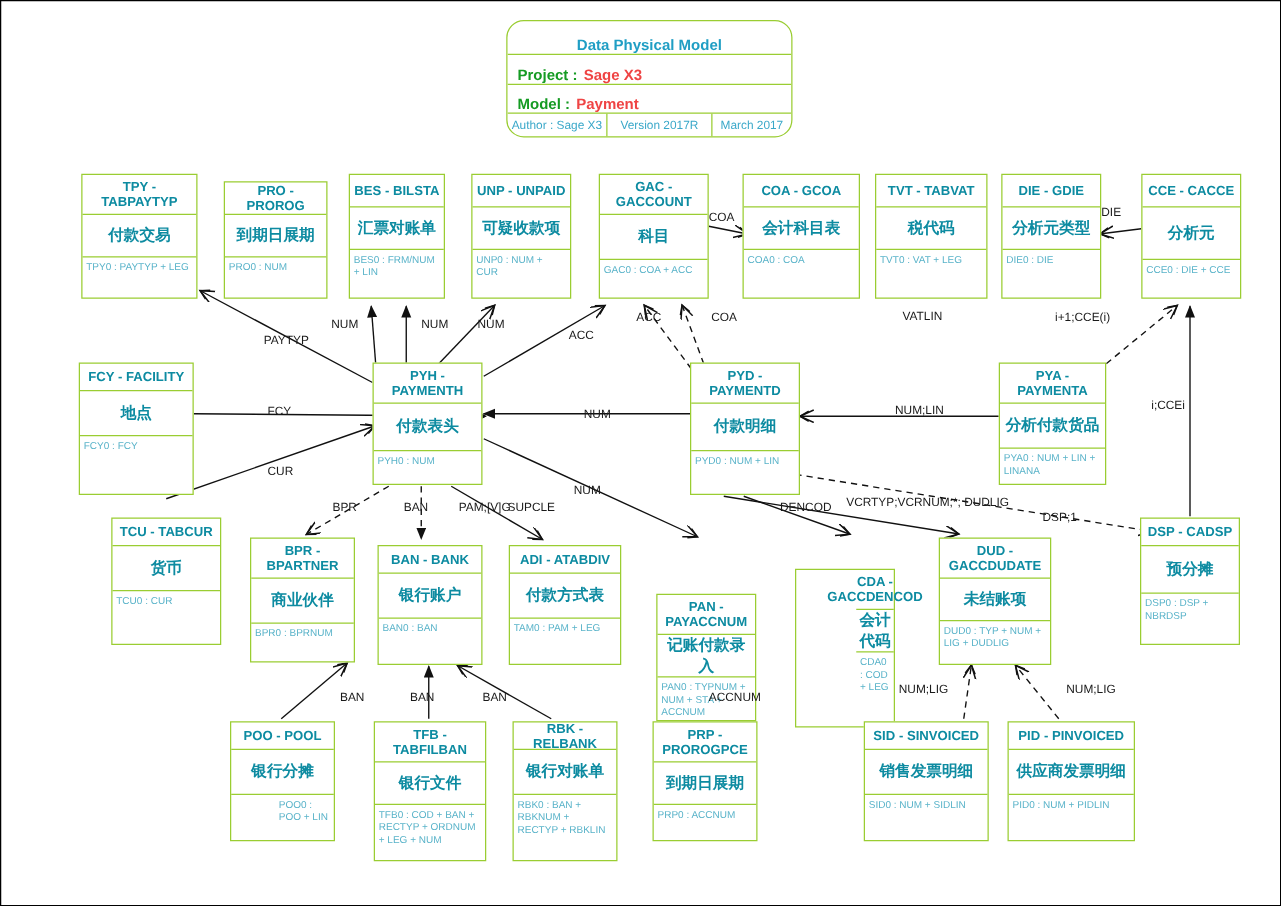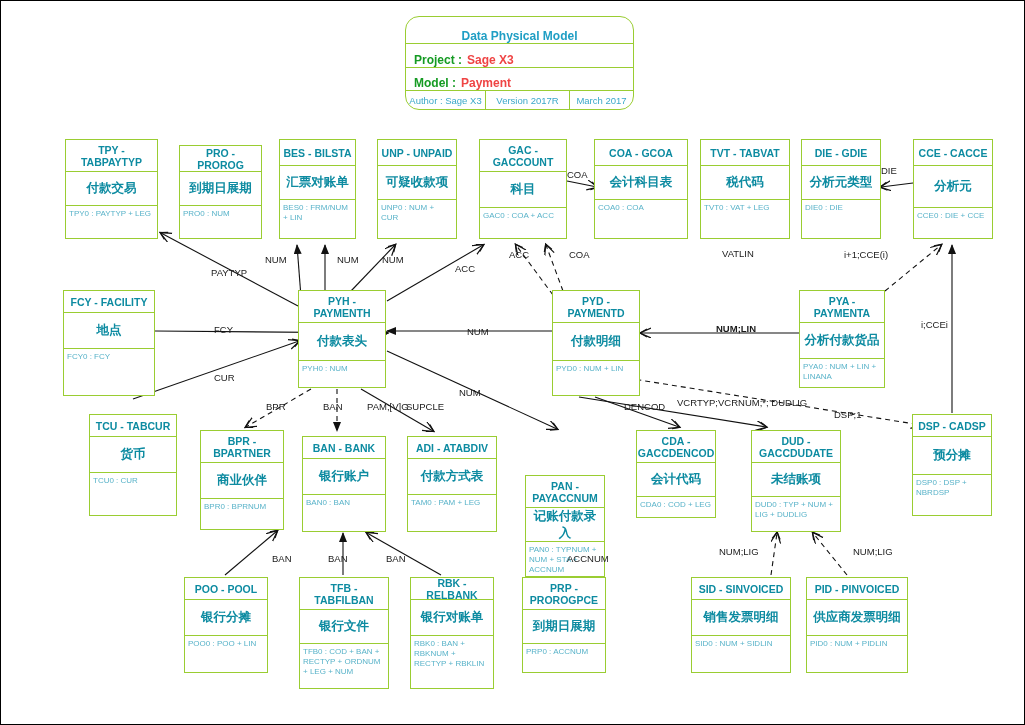--- a/index.html
+++ b/index.html
@@ -188,39 +188,39 @@
       <div class="ent left" style="left: 406px; top: 435px; width: 90px; height: 96px;">
         <div class="hdr" style="height: 22px;">ADI - ATABDIV</div>
         <div class="desc" style="height: 36px;">付款方式表</div>
         <div class="keys" style="height: 35px;">TAM0 : PAM + LEG</div>
       </div>
       <div class="ent" style="left: 524px; top: 429px; width: 80px; height: 102px; margin-top: 45px;">
         <div class="hdr" style="height: 32px;">PAN - PAYACCNUM</div>
         <div class="desc" style="height: 34px;">记账付款录入</div>
         <div class="keys" style="height: 33px;">PAN0 : TYPNUM + NUM + STA + ACCNUM</div>
       </div>
-      <div class="ent left" style="left: 635px; top: 429px; width: 80px; height: 88px;">
+      <div class="ent left" style="left: 635px; top: 454px; width: 80px; height: 127px; padding-left: 48px;">
         <div class="hdr" style="height: 32px;">CDA - GACCDENCOD</div>
         <div class="desc" style="height: 34px;">会计代码</div>
         <div class="keys" style="height: 33px;">CDA0 : COD + LEG</div>
       </div>
       <div class="ent" style="left: 750px; top: 429px; width: 90px; height: 102px;">
         <div class="hdr" style="height: 32px;">DUD - GACCDUDATE</div>
         <div class="desc" style="height: 34px;">未结账项</div>
         <div class="keys" style="height: 33px;">DUD0 : TYP + NUM + LIG + DUDLIG</div>
       </div>
       <div class="ent" style="left: 911px; top: 413px; width: 80px; height: 102px;">
         <div class="hdr" style="height: 22px;">DSP - CADSP</div>
         <div class="desc" style="height: 38px;">预分摊</div>
         <div class="keys" style="height: 39px;">DSP0 : DSP + NBRDSP</div>
       </div>
       <div class="ent left" style="left: 183px; top: 576px; width: 84px; height: 96px;">
         <div class="hdr" style="height: 22px;">POO - POOL</div>
         <div class="desc" style="height: 36px;">银行分摊</div>
-        <div class="keys" style="height: 35px;">POO0 : POO + LIN</div>
+        <div class="keys" style="height: 35px; margin-left: 35px;">POO0 : POO + LIN</div>
       </div>
       <div class="ent" style="left: 298px; top: 576px; width: 90px; height: 112px;">
         <div class="hdr" style="height: 32px;">TFB - TABFILBAN</div>
         <div class="desc" style="height: 34px;">银行文件</div>
         <div class="keys" style="height: 43px;">TFB0 : COD + BAN + RECTYP + ORDNUM + LEG + NUM</div>
       </div>
       <div class="ent" style="left: 409px; top: 576px; width: 84px; height: 112px;">
         <div class="hdr" style="height: 22px;">RBK - RELBANK</div>
         <div class="desc" style="height: 36px;">银行对账单</div>
         <div class="keys" style="height: 51px;">RBK0 : BAN + RBKNUM + RECTYP + RBKLIN</div>
@@ -250,21 +250,21 @@
       <div class="elab" style="left: 336px; top: 253px;">NUM</div>
       <div class="elab" style="left: 381px; top: 253px;">NUM</div>
       <div class="elab" style="left: 454px; top: 262px;">ACC</div>
       <div class="elab" style="left: 508px; top: 248px;">ACC</div>
       <div class="elab" style="left: 568px; top: 248px;">COA</div>
       <div class="elab" style="left: 721px; top: 247px;">VATLIN</div>
       <div class="elab" style="left: 843px; top: 248px;">i+1;CCE(i)</div>
       <div class="elab" style="left: 920px; top: 318px;">i;CCEi</div>
       <div class="elab" style="left: 213px; top: 323px;">FCY</div>
       <div class="elab" style="left: 466px; top: 325px;">NUM</div>
-      <div class="elab" style="left: 715px; top: 322px; font-weight: bold;">NUM;LIN</div>
+      <div class="elab" style="left: 715px; top: 322px;">NUM;LIN</div>
       <div class="elab" style="left: 213px; top: 371px;">CUR</div>
       <div class="elab" style="left: 458px; top: 386px;">NUM</div>
       <div class="elab" style="left: 265px; top: 400px;">BPR</div>
       <div class="elab" style="left: 322px; top: 400px;">BAN</div>
       <div class="elab" style="left: 366px; top: 400px;">PAM;[V]G</div>
       <div class="elab" style="left: 405px; top: 400px;">SUPCLE</div>
       <div class="elab" style="left: 623px; top: 400px;">DENCOD</div>
       <div class="elab" style="left: 676px; top: 396px;">VCRTYP;VCRNUM;*; DUDLIG</div>
       <div class="elab" style="left: 833px; top: 408px;">DSP;1</div>
       <div class="elab" style="left: 271px; top: 552px;">BAN</div>

